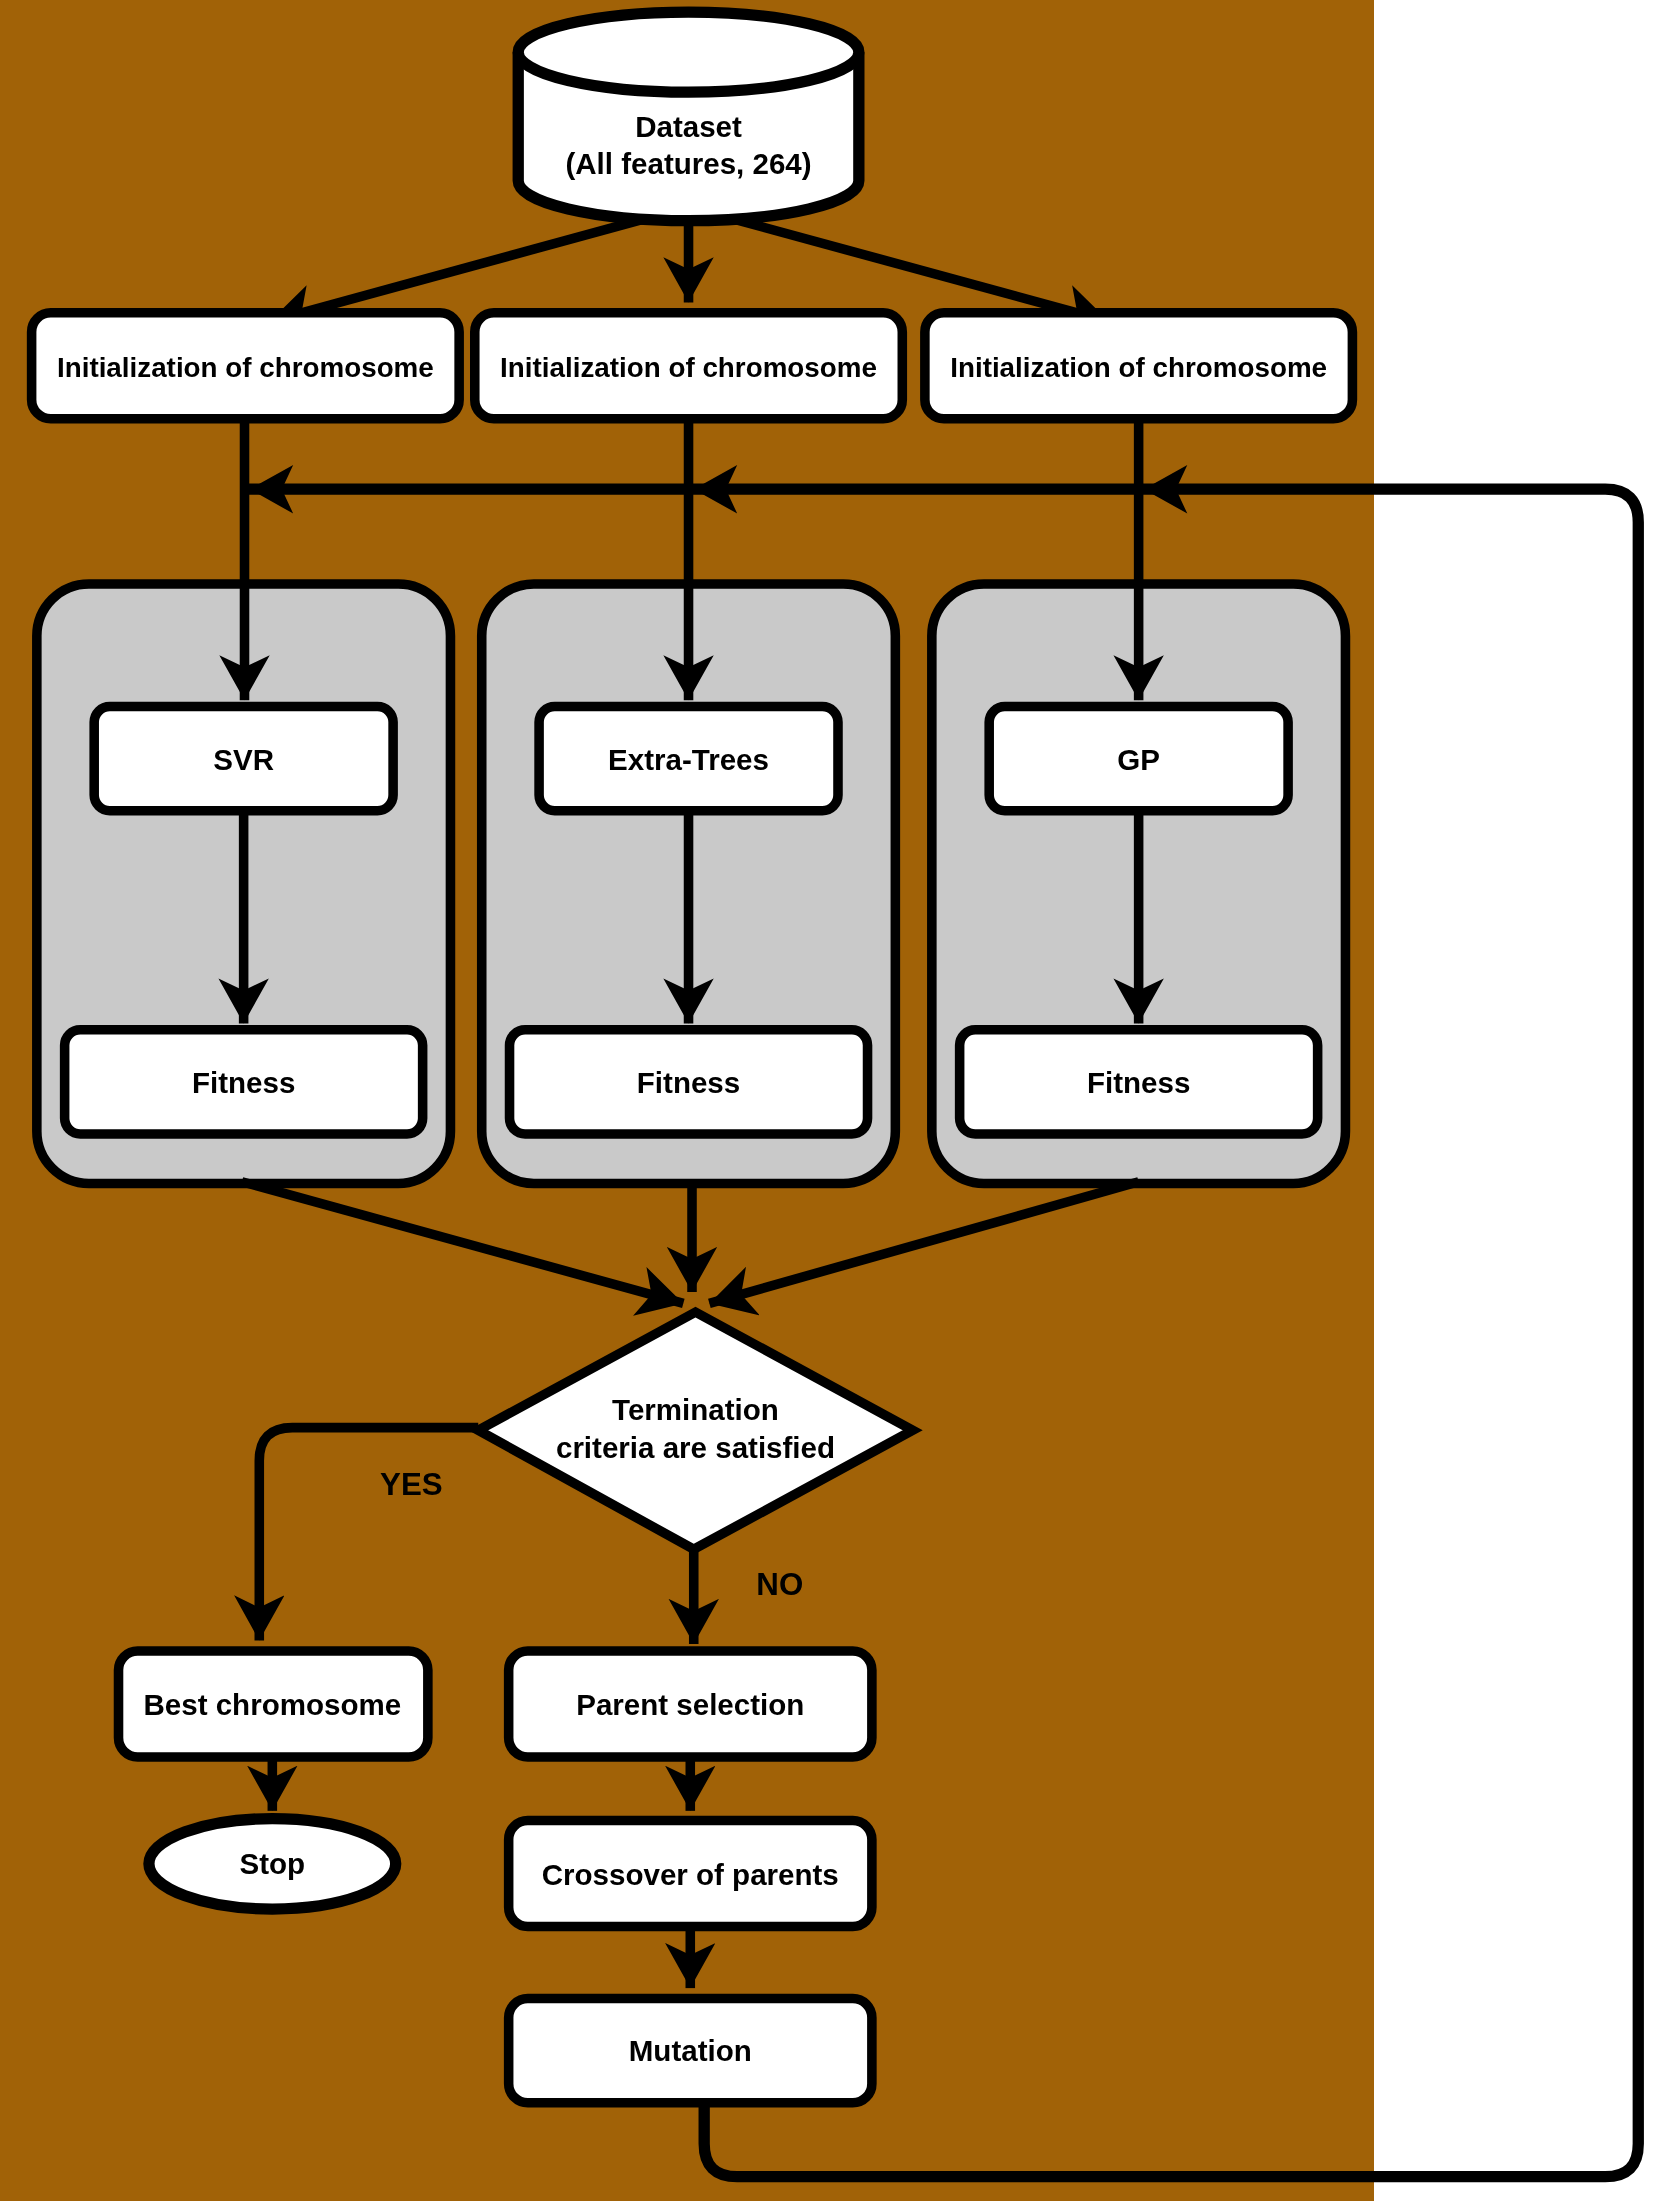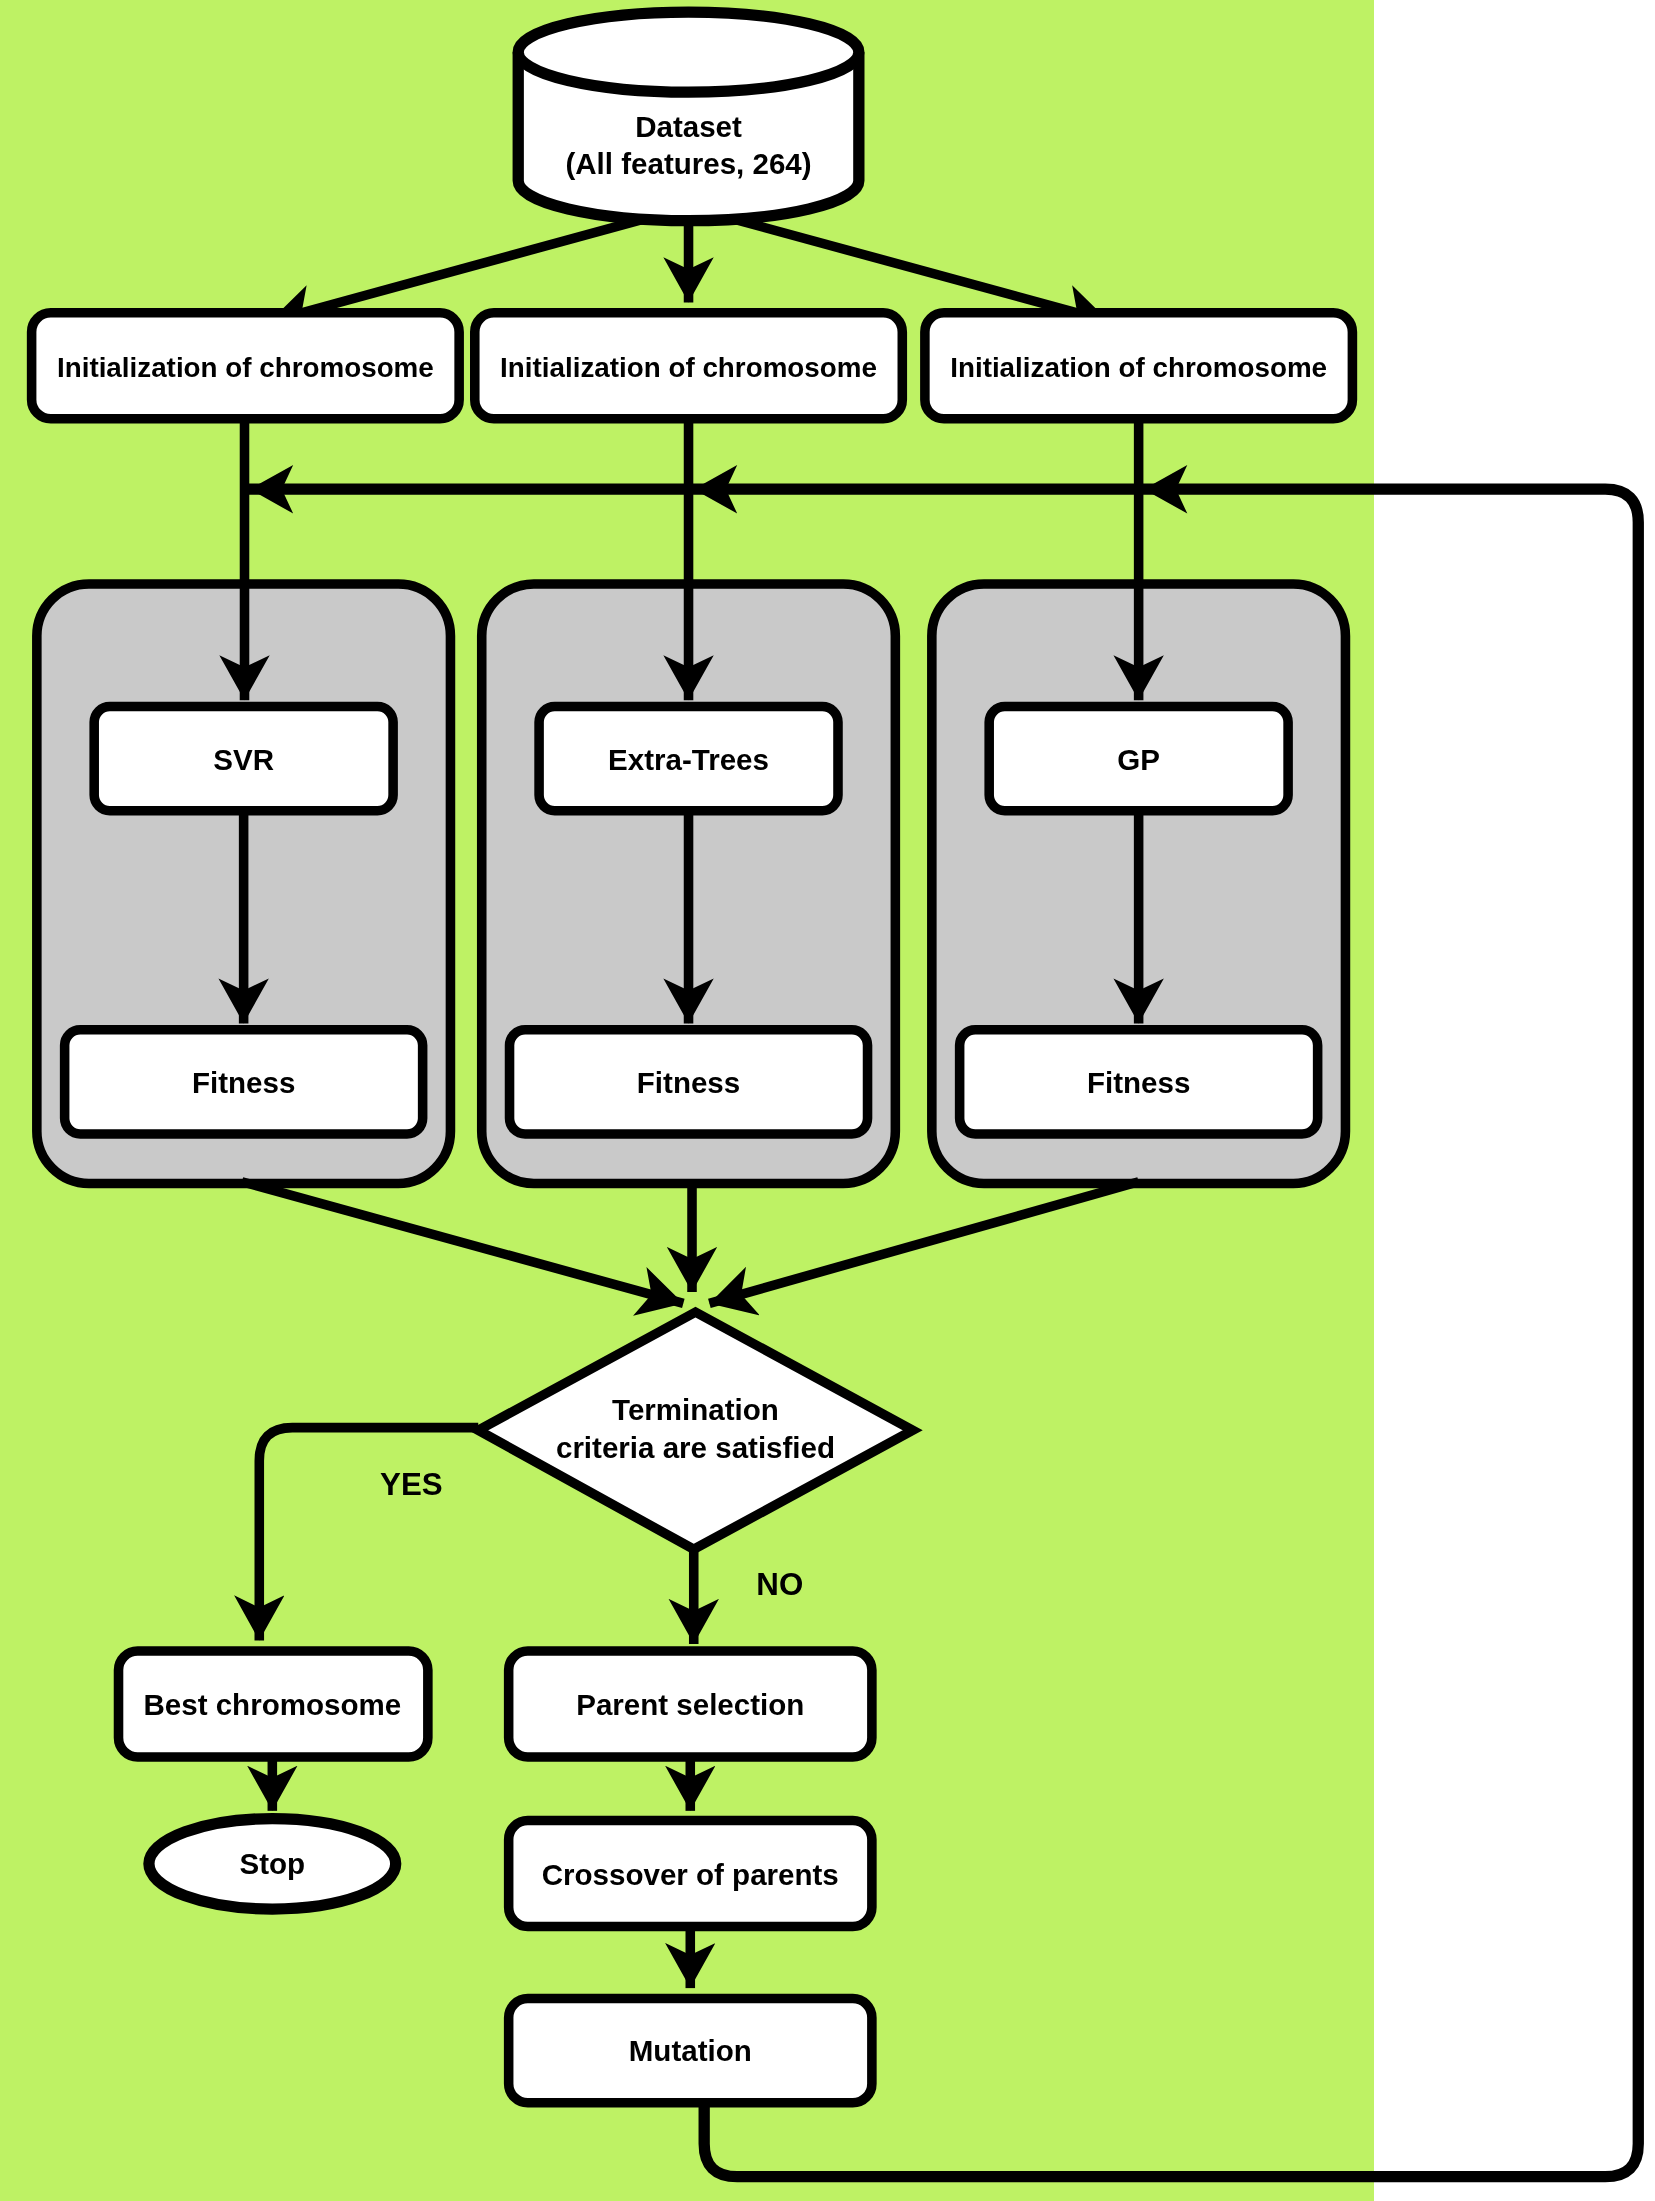--- a/index.html
+++ b/index.html
@@ -3,21 +3,21 @@
 <meta charset="utf-8">
 <style>
   html, body {
     margin: 0;
     padding: 0;
     background: #ffffff;
   }
   .canvas-wrap {
     width: 1374px;
     height: 2201px;
-    background: #bef264;
+    background: #a16207;
   }
   svg text {
     font-family: "Liberation Sans", "DejaVu Sans", sans-serif;
     font-weight: bold;
     fill: #000000;
   }
   .lbl      { font-size: 34px; }
   .lbl-init { font-size: 32px; }
   .lbl-branch { font-size: 36px; }
 </style>

